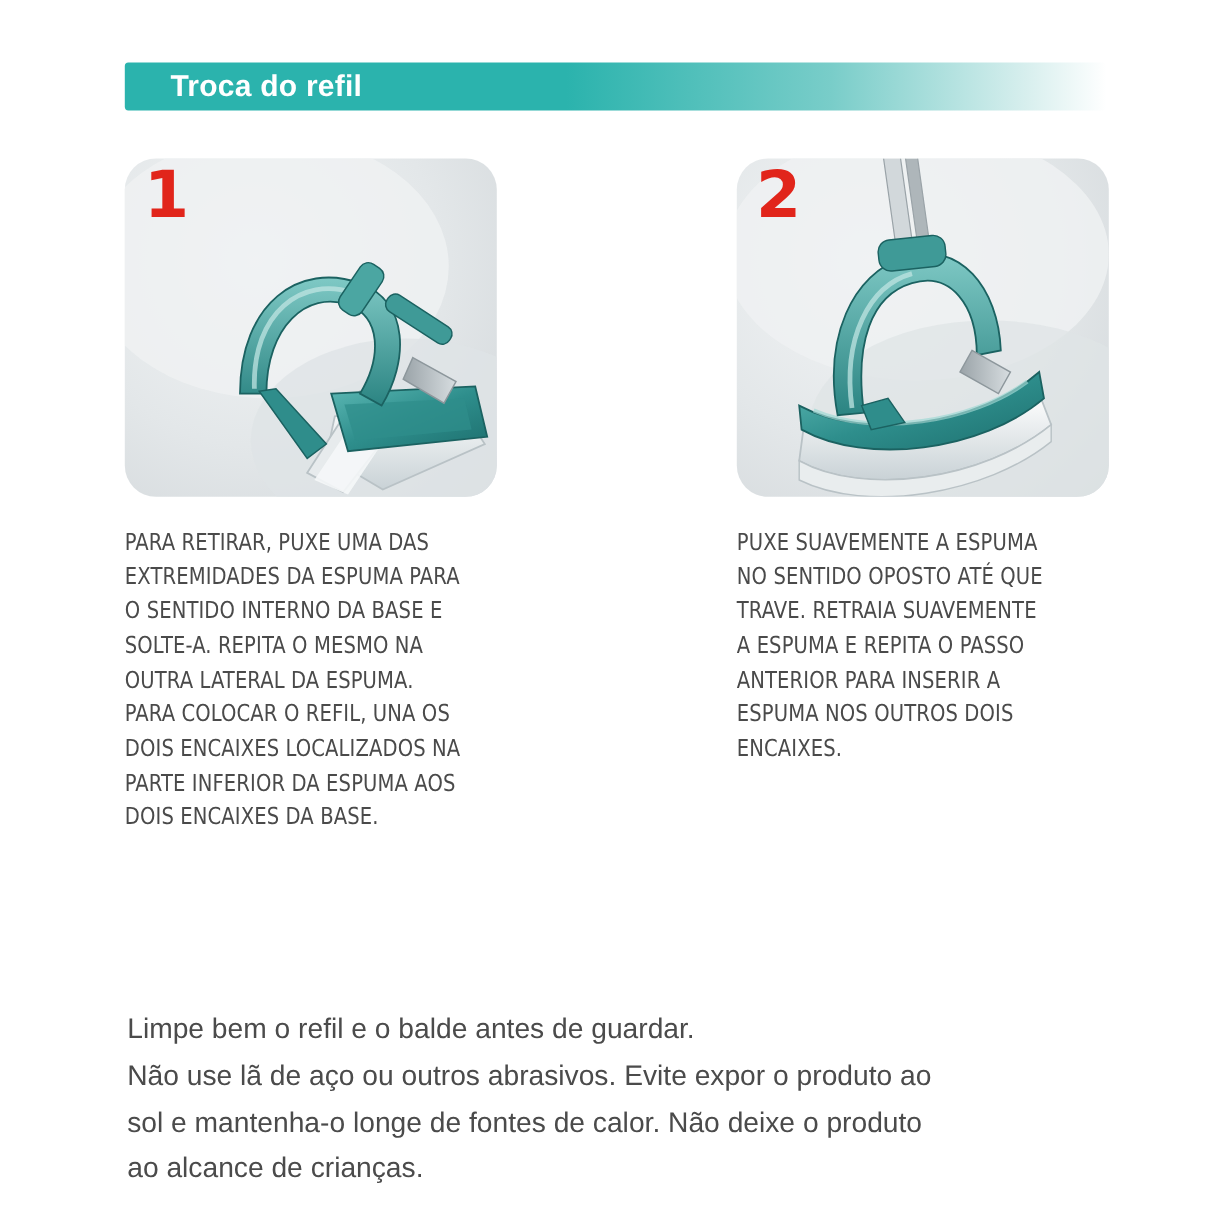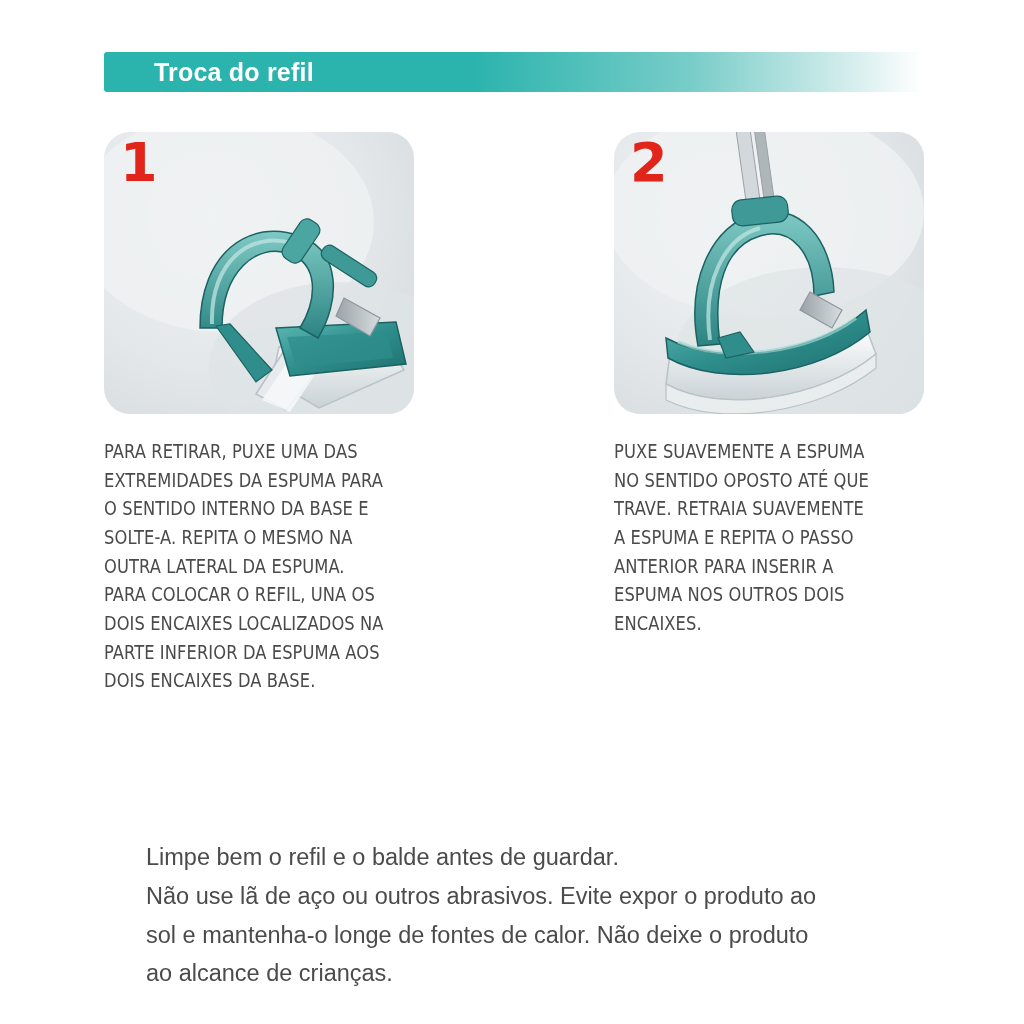--- a/index.html
+++ b/index.html
@@ -29,21 +29,21 @@
     background: linear-gradient(to right, #2bb3ad 0%, #2bb3ad 45%, #79cdc9 72%, #d8efee 92%, #ffffff 100%);
     border-radius: 3px;
     display: flex;
     align-items: center;
   }
   .section-bar .title {
     color: #ffffff;
     font-size: 25px;
     font-weight: bold;
     letter-spacing: 0.2px;
-    padding-left: 50px;
+    padding-left: 38px;
     white-space: nowrap;
   }
   #bar-troca { top: 52px; }
   #bar-recom { top: 772px; }
 
   
   .step {
     position: absolute;
     width: 320px;
   }
@@ -91,21 +91,20 @@
   
   #recom-text {
     position: absolute;
     left: 106px;
     top: 838px;
     width: 830px;
     font-size: 23.5px;
     line-height: 1.65;
     color: #4b4b4b;
     white-space: pre-line;
-    margin-left: 40px;
   }
 </style>
 </head>
 <body>
 
 <div class="page">
 
   <div class="section-bar" id="bar-troca">
     <span class="title">Troca do refil</span>
   </div>

